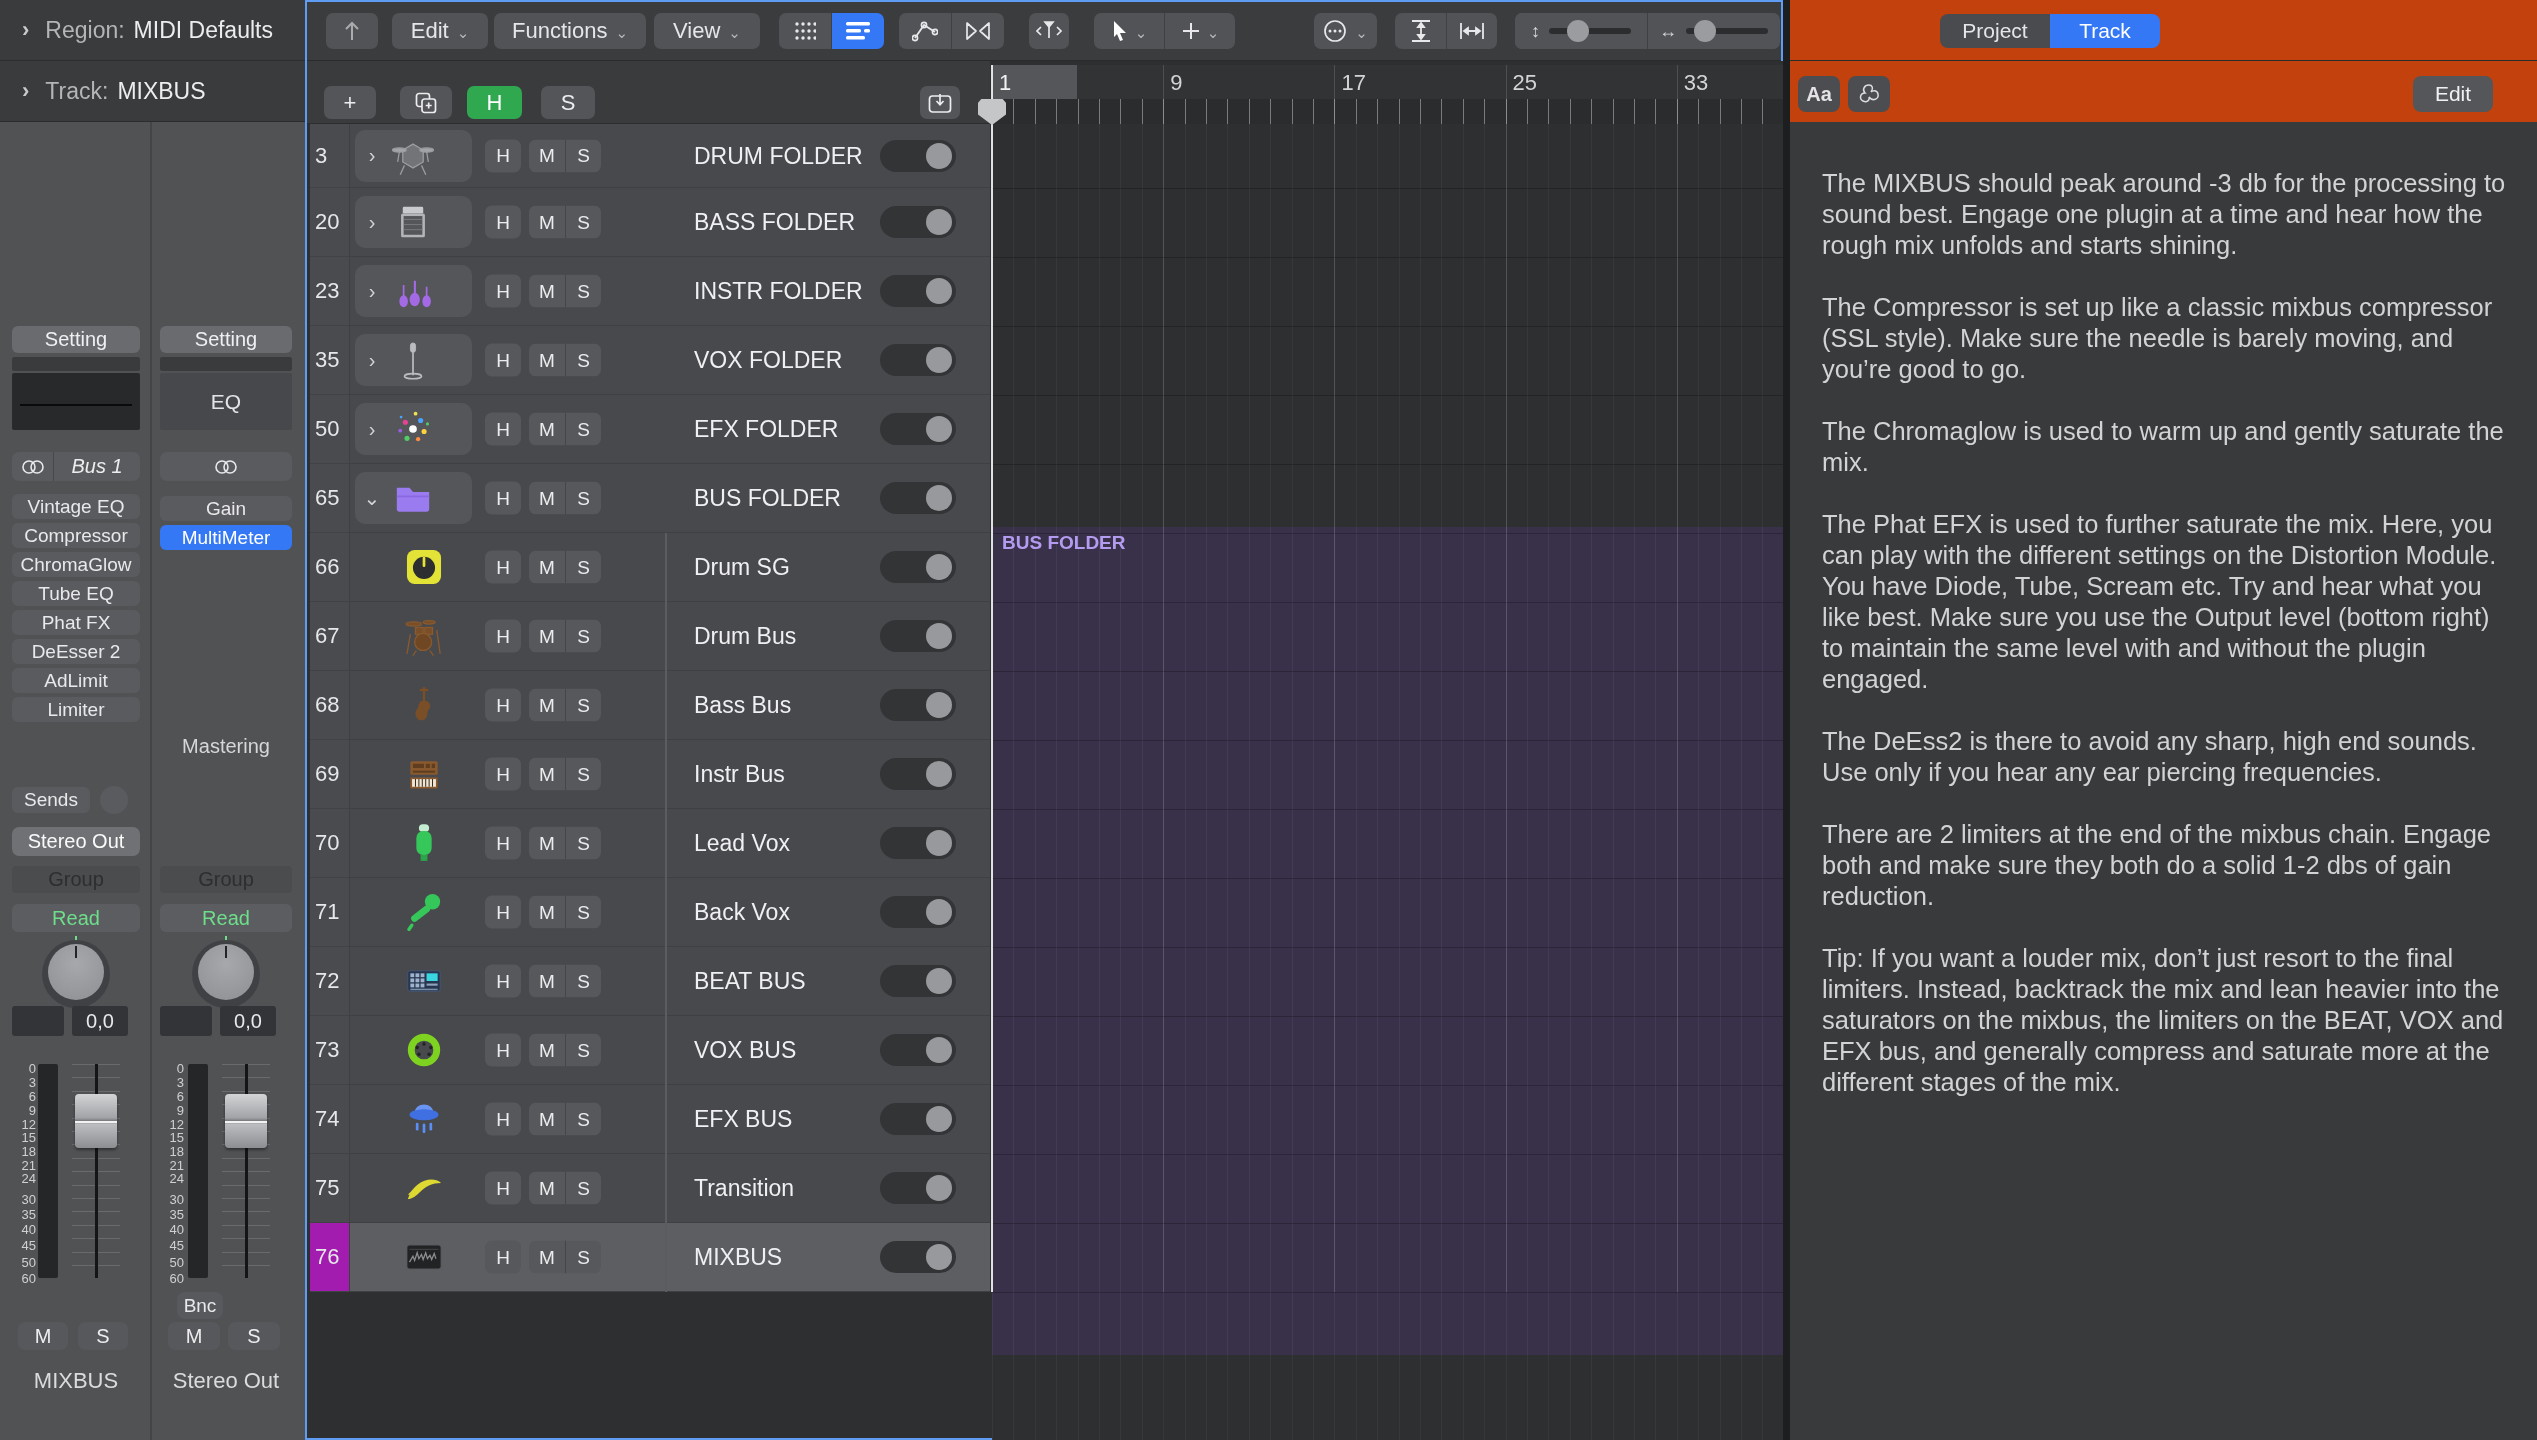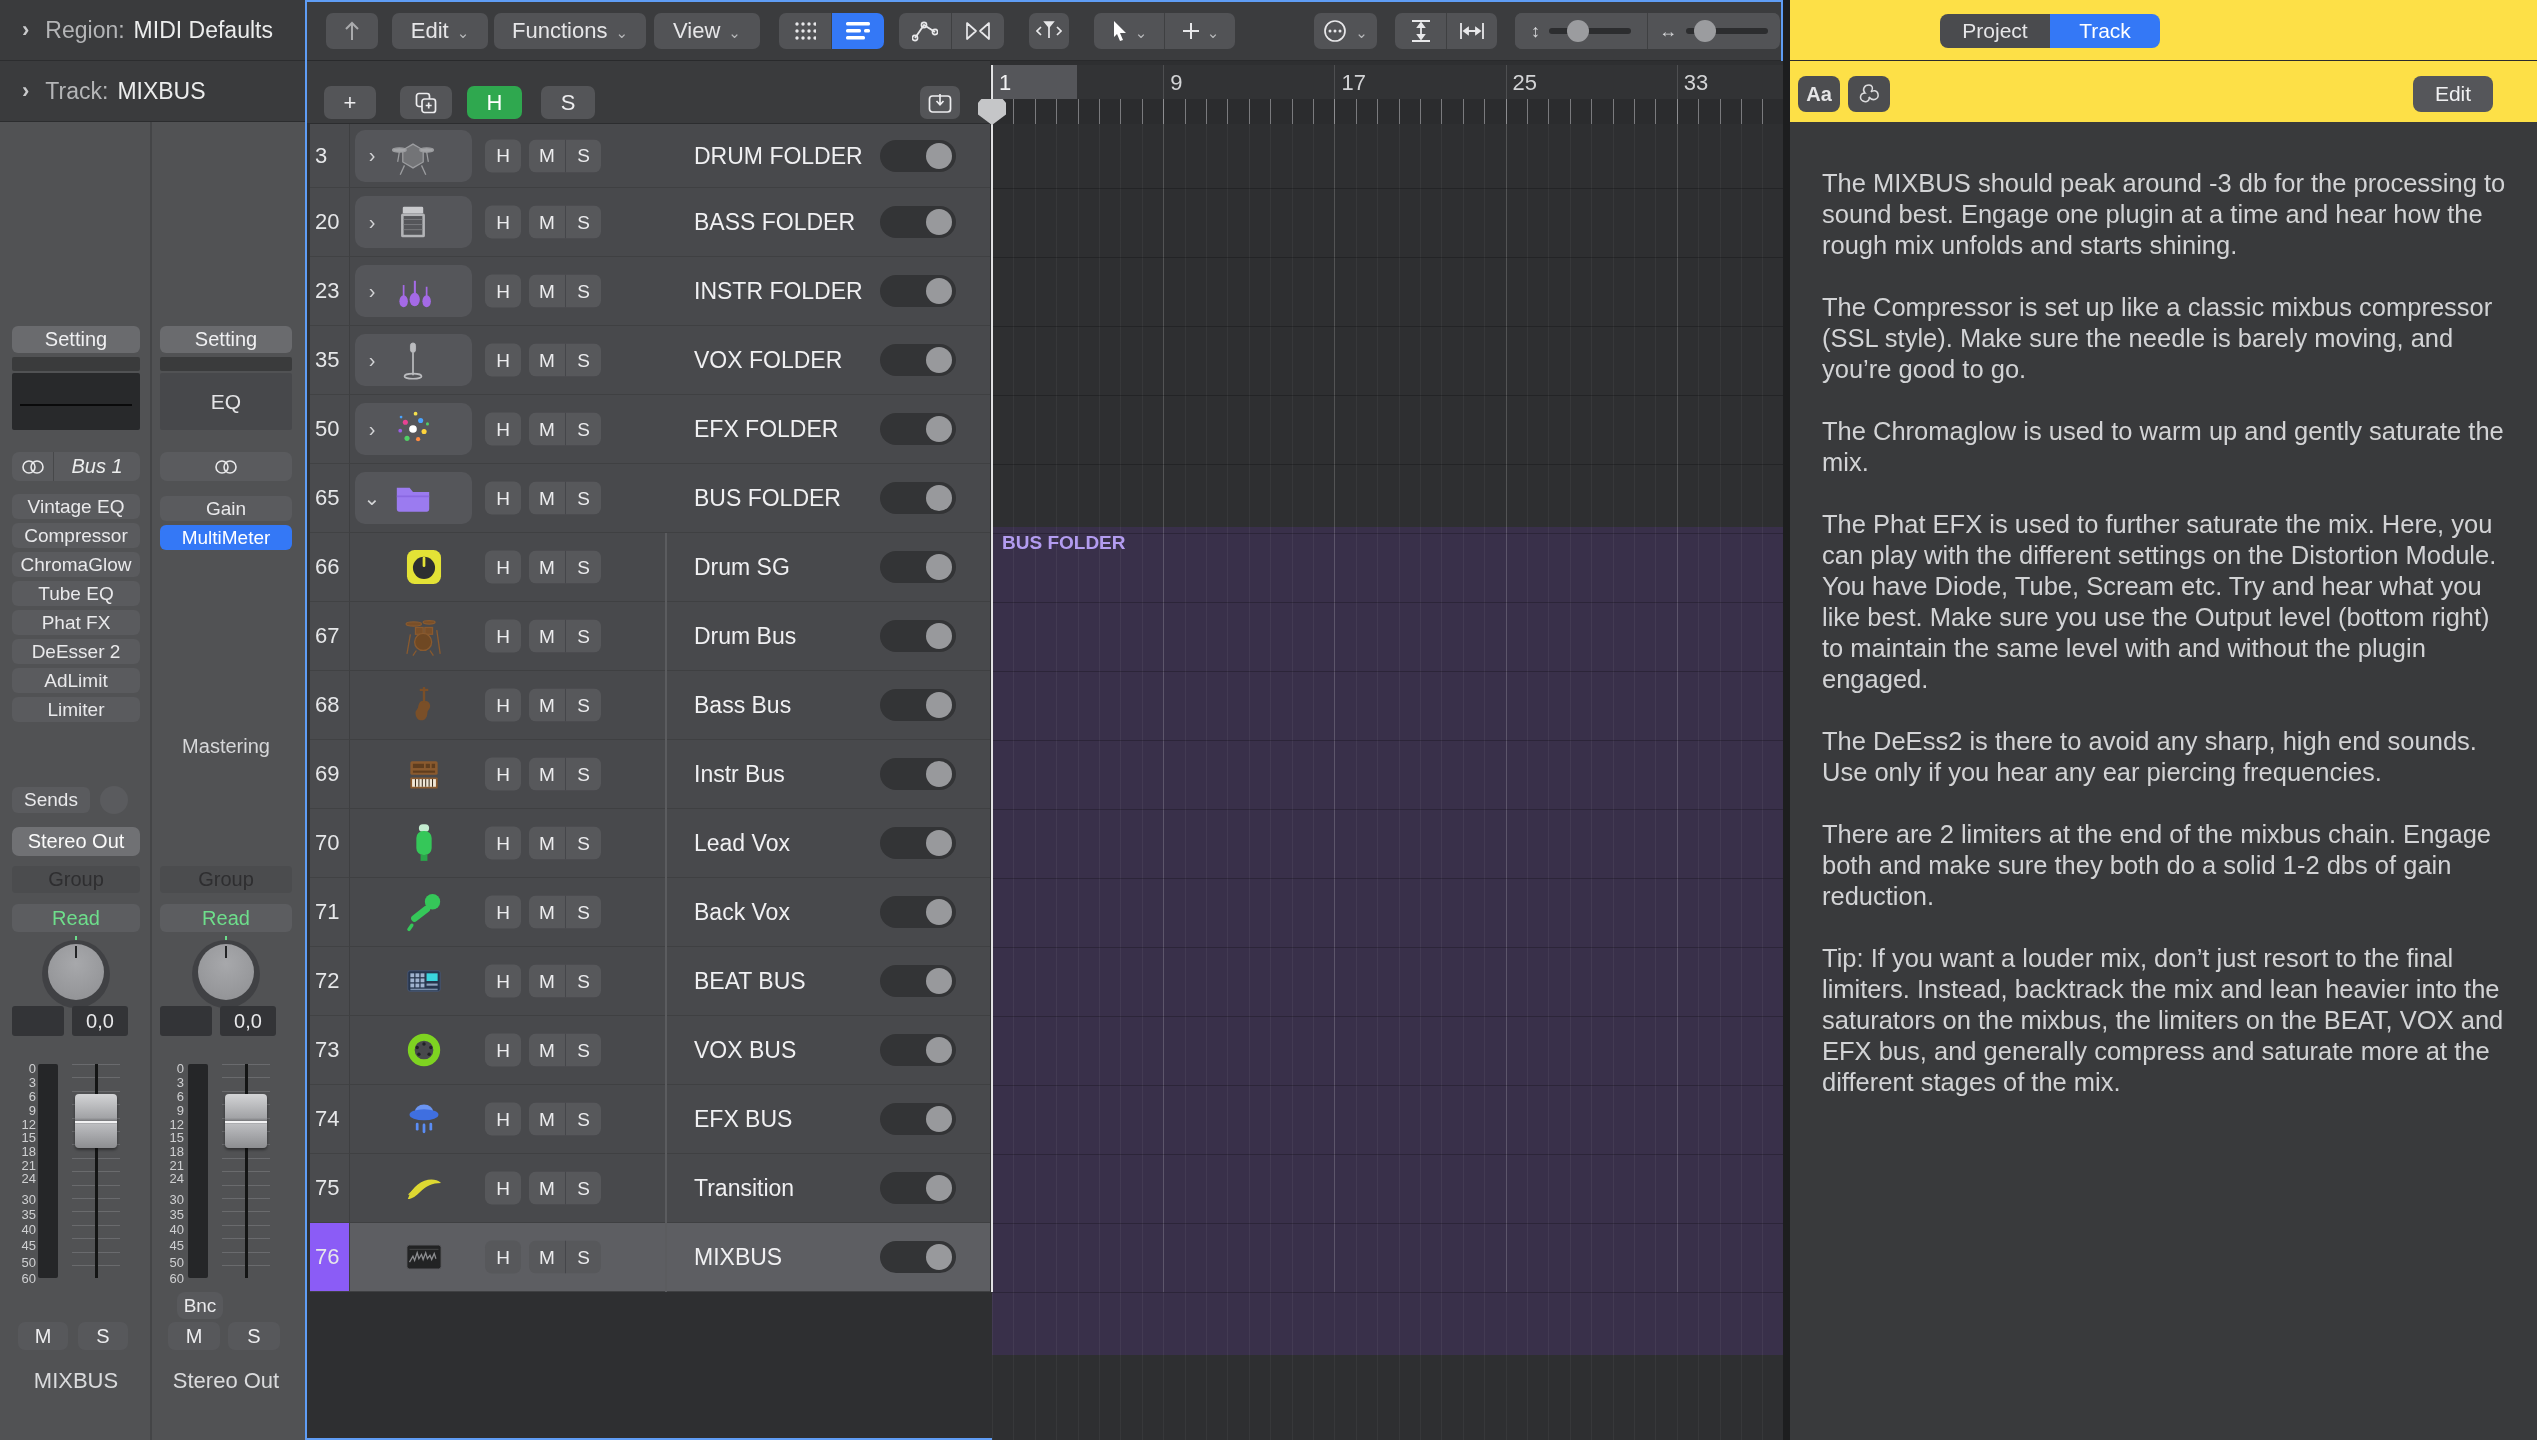--- a/index.html
+++ b/index.html
@@ -74,21 +74,21 @@
   .trk-btn.green { background:#2fa84f; color:#fff; }
 
   
   #track-rows { position:absolute; left:3px; top:122px; width:680px; height:1168px; }
   .trow { position:absolute; left:0; width:680px; }
   .trow .num { position:absolute; left:0; top:0; bottom:0; width:40px; background:#4a4b4e;
     border-right:1px solid #3e3f41; border-bottom:1px solid #414244; color:#e6e7e9; font-size:22px;
     display:flex; align-items:center; padding-left:5px; }
   .trow .thead { position:absolute; left:40px; right:0; top:0; bottom:0; background:#48494c; border-bottom:1px solid #3f4042; }
   .trow.selected .thead { background:#5d5e62; }
-  .trow.selected .num { background:#8b5cf6; }
+  .trow.selected .num { background:#a21caf; }
   .icon-box { position:absolute; left:5px; top:50%; transform:translateY(-50%); width:117px; height:52px;
     background:#55565a; border-radius:10px; display:flex; align-items:center; }
   .icon-box .disc { color:#d4d5d7; font-size:20px; width:34px; text-align:center; }
   .ticon { width:48px; height:48px; display:flex; align-items:center; justify-content:center; }
   .ticon svg { width:46px; height:46px; }
   .child-icon { position:absolute; left:50px; top:50%; transform:translateY(-50%); }
   .row-h { position:absolute; left:135px; top:50%; transform:translateY(-50%); width:36px; height:33px;
     background:#57585b; border-radius:7px; display:flex; align-items:center; justify-content:center; color:#ececee; font-size:19px; }
   .row-ms { position:absolute; left:179px; top:50%; transform:translateY(-50%); width:72px; height:33px;
     border-radius:7px; overflow:hidden; display:flex; }
@@ -112,21 +112,21 @@
   #purple-region { position:absolute; left:0; top:403px; width:100%; height:828px; background:#39304a;
     background-image:repeating-linear-gradient(90deg, rgba(255,255,255,.05) 0 1px, transparent 1px 21.4px); }
   #region-label { position:absolute; left:10px; top:408px; font-size:19px; font-weight:bold; color:#b39cf0; }
   .strong-line { position:absolute; top:4px; width:1px; height:1227px; background:rgba(255,255,255,.14); }
   .grid-rowline { position:absolute; left:0; width:100%; height:1px; background:rgba(0,0,0,.22); }
   #playhead-line { position:absolute; left:684px; top:63px; width:2px; height:1227px; background:rgba(240,240,241,.92); }
   #playhead-marker { position:absolute; left:671px; top:97px; width:28px; height:26px; background:#c5c6c8;
     clip-path:polygon(12% 0, 88% 0, 100% 14%, 100% 60%, 50% 100%, 0 60%, 0 14%); }
 
   
-  #right-panel { position:absolute; left:1790px; top:0; width:747px; height:1120px; background:#fde047;padding-left:48px; }
+  #right-panel { position:absolute; left:1790px; top:0; width:747px; height:1120px; background:#c2410c;padding-left:48px; }
   #rp-header { position:absolute; left:0; top:0; width:100%; height:61px; border-bottom:1px solid #2b2c2d; }
   #rp-tabs { position:absolute; left:150px; top:14px; width:220px; height:34px; border-radius:8px; overflow:hidden; display:flex; }
   .rp-tab { width:110px; display:flex; align-items:center; justify-content:center; font-size:21px; background:#4a4b4e; color:#e6e6e8; }
   .rp-tab.active { background:#3478f6; color:#fff; }
   #rp-subbar { position:absolute; left:0; top:61px; width:100%; height:61px; }
   .rp-sq-btn { position:absolute; top:15px; width:42px; height:36px; background:#4c4d50; border-radius:8px;
     display:flex; align-items:center; justify-content:center; color:#e4e4e6; font-size:20px; font-weight:bold; }
   #rp-edit { position:absolute; left:623px; top:15px; width:80px; height:36px; background:#55565a; border-radius:8px;
     display:flex; align-items:center; justify-content:center; color:#f0f0f2; font-size:21px; }
   #rp-notes { position:absolute; left:0; top:122px; width:100%; height:1318px; background:#393a3c; overflow:hidden; }

